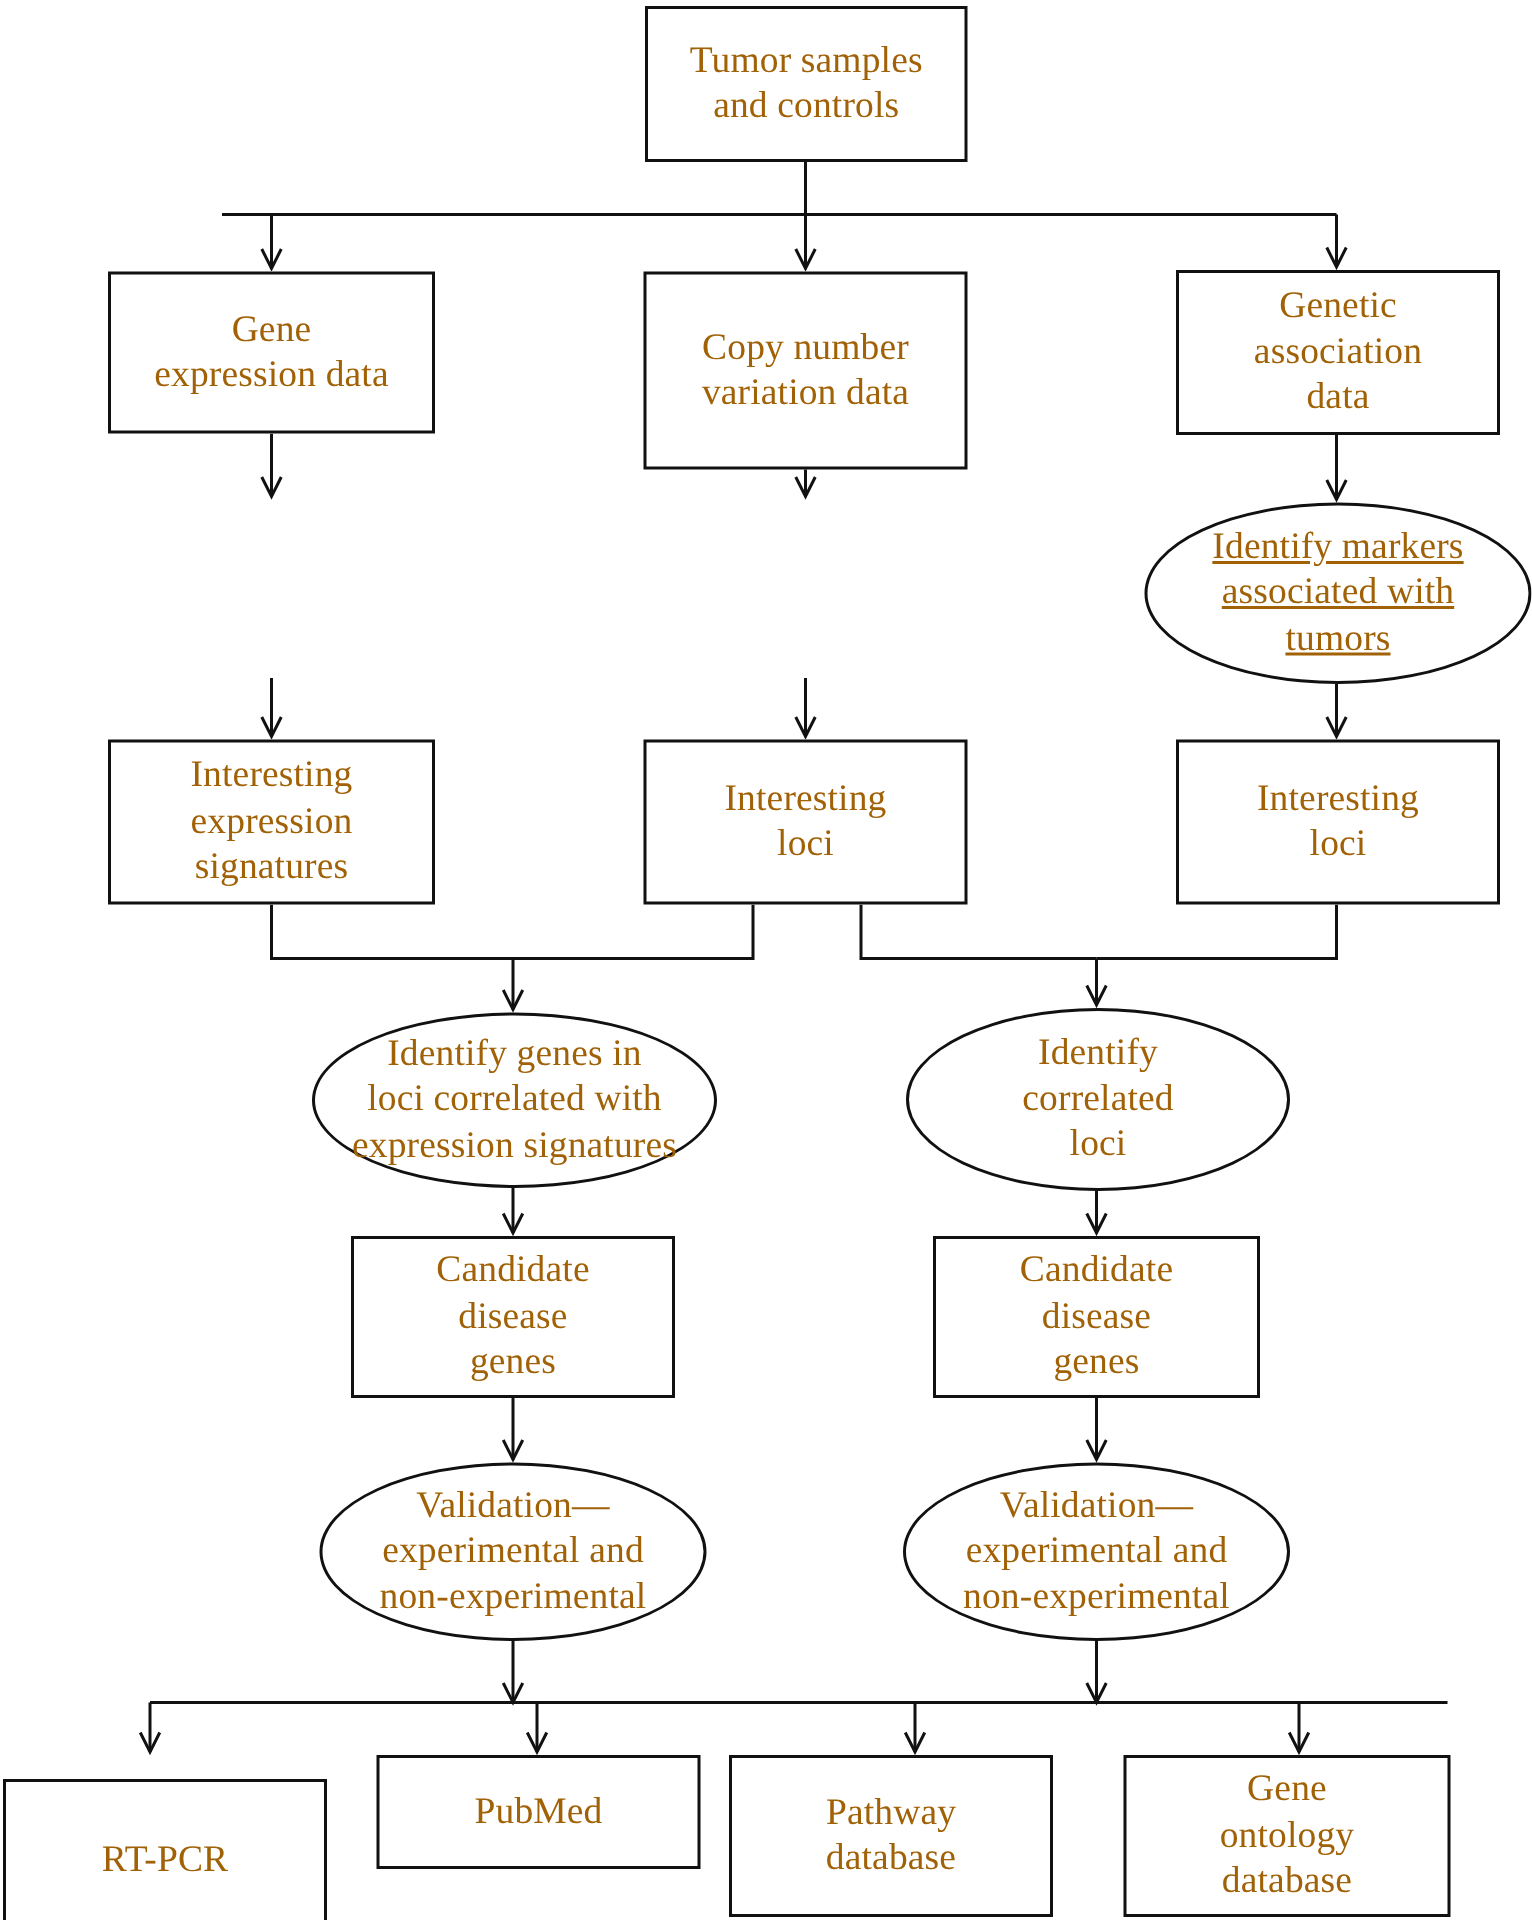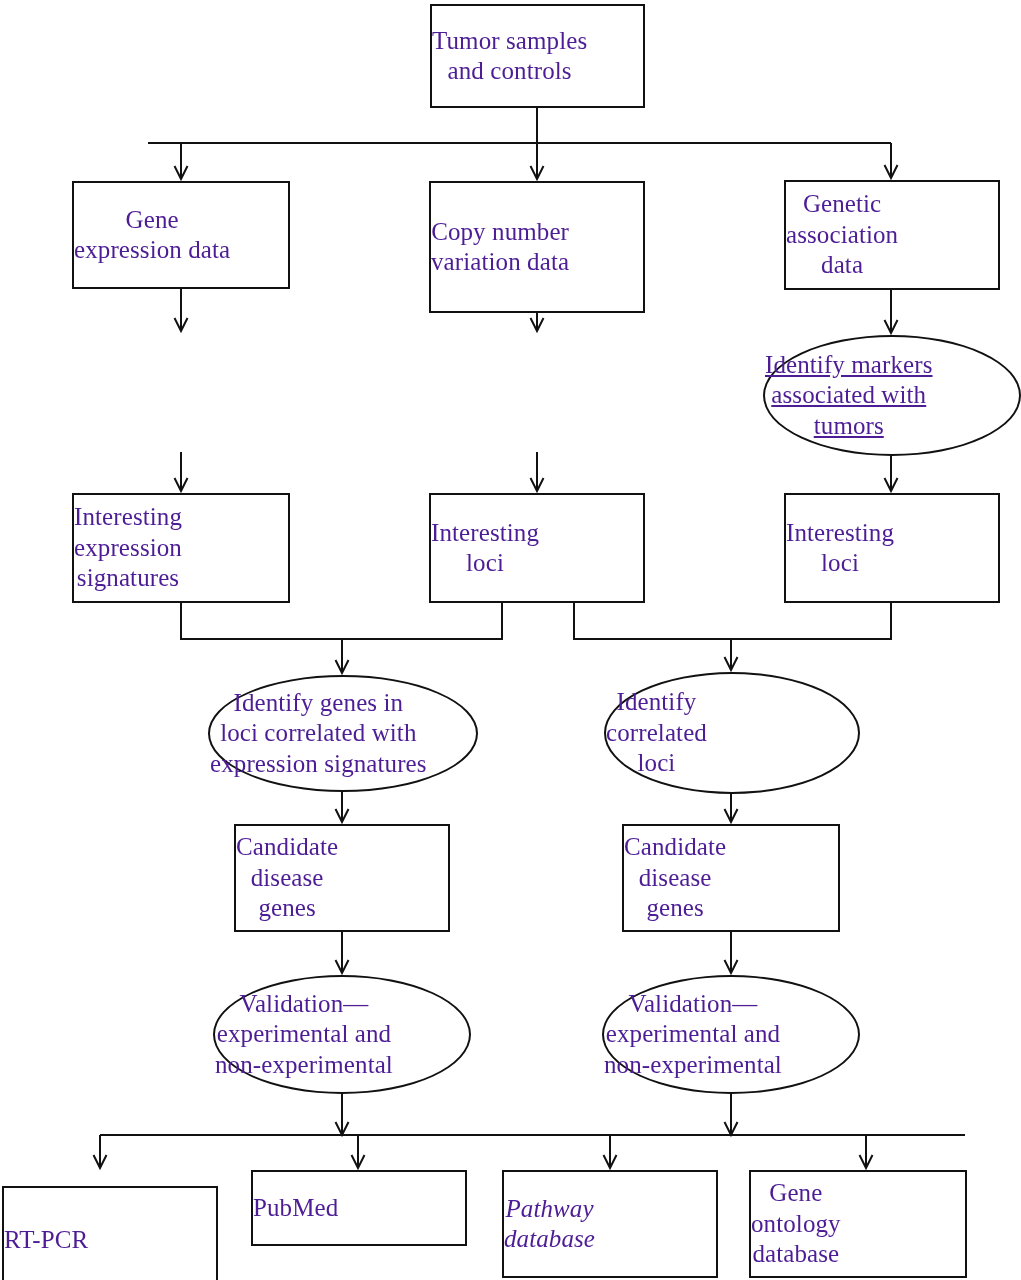--- a/index.html
+++ b/index.html
@@ -1,20 +1,20 @@
 <!DOCTYPE html>
 <html><head>
 <meta charset="utf-8">
 <style>
   html,body{margin:0;padding:0;background:#ffffff;}
   #canvas{position:relative;width:1021px;height:1280px;background:#ffffff;
           font-family:"Liberation Serif","DejaVu Serif",serif;}
   svg.edges{position:absolute;left:0;top:0;width:1021px;height:1280px;overflow:visible;}
   .node{position:absolute;box-sizing:border-box;display:flex;align-items:center;
-        text-align:center;color:#4c1d95;background:#ffffff;}
+        justify-content:center;text-align:center;color:#a16207;background:#ffffff;}
   .node.box{border:2px solid #111111;}
   .node.ellipse{border:2px solid #111111;border-radius:50%;}
   .node .lbl{line-height:1.22;font-size:25px;letter-spacing:.1px;white-space:pre-line;}
 </style>
 </head>
 <body>
 
 <div id="canvas">
   <svg class="edges" viewBox="0 0 1021 1280" preserveAspectRatio="none" aria-hidden="true">
       <polyline points="537,108 537,143" fill="none" stroke="#111111" stroke-width="2"></polyline>
@@ -131,21 +131,21 @@
       <span class="lbl">Validation—
 experimental and
 non-experimental</span>
     </div>
     <div class="node box" style="left: 2px; top: 1170px; width: 216px; height: 108px; margin-top: 16px;">
       <span class="lbl">RT-PCR</span>
     </div>
     <div class="node box" style="left: 251px; top: 1170px; width: 216px; height: 76px;">
       <span class="lbl">PubMed</span>
     </div>
-    <div class="node box" style="left: 502px; top: 1170px; width: 216px; height: 108px; font-style: italic;">
+    <div class="node box" style="left: 486px; top: 1170px; width: 216px; height: 108px;">
       <span class="lbl">Pathway
 database</span>
     </div>
     <div class="node box" style="left: 749px; top: 1170px; width: 218px; height: 108px;">
       <span class="lbl">Gene
 ontology
 database</span>
     </div>
   </div>
 

